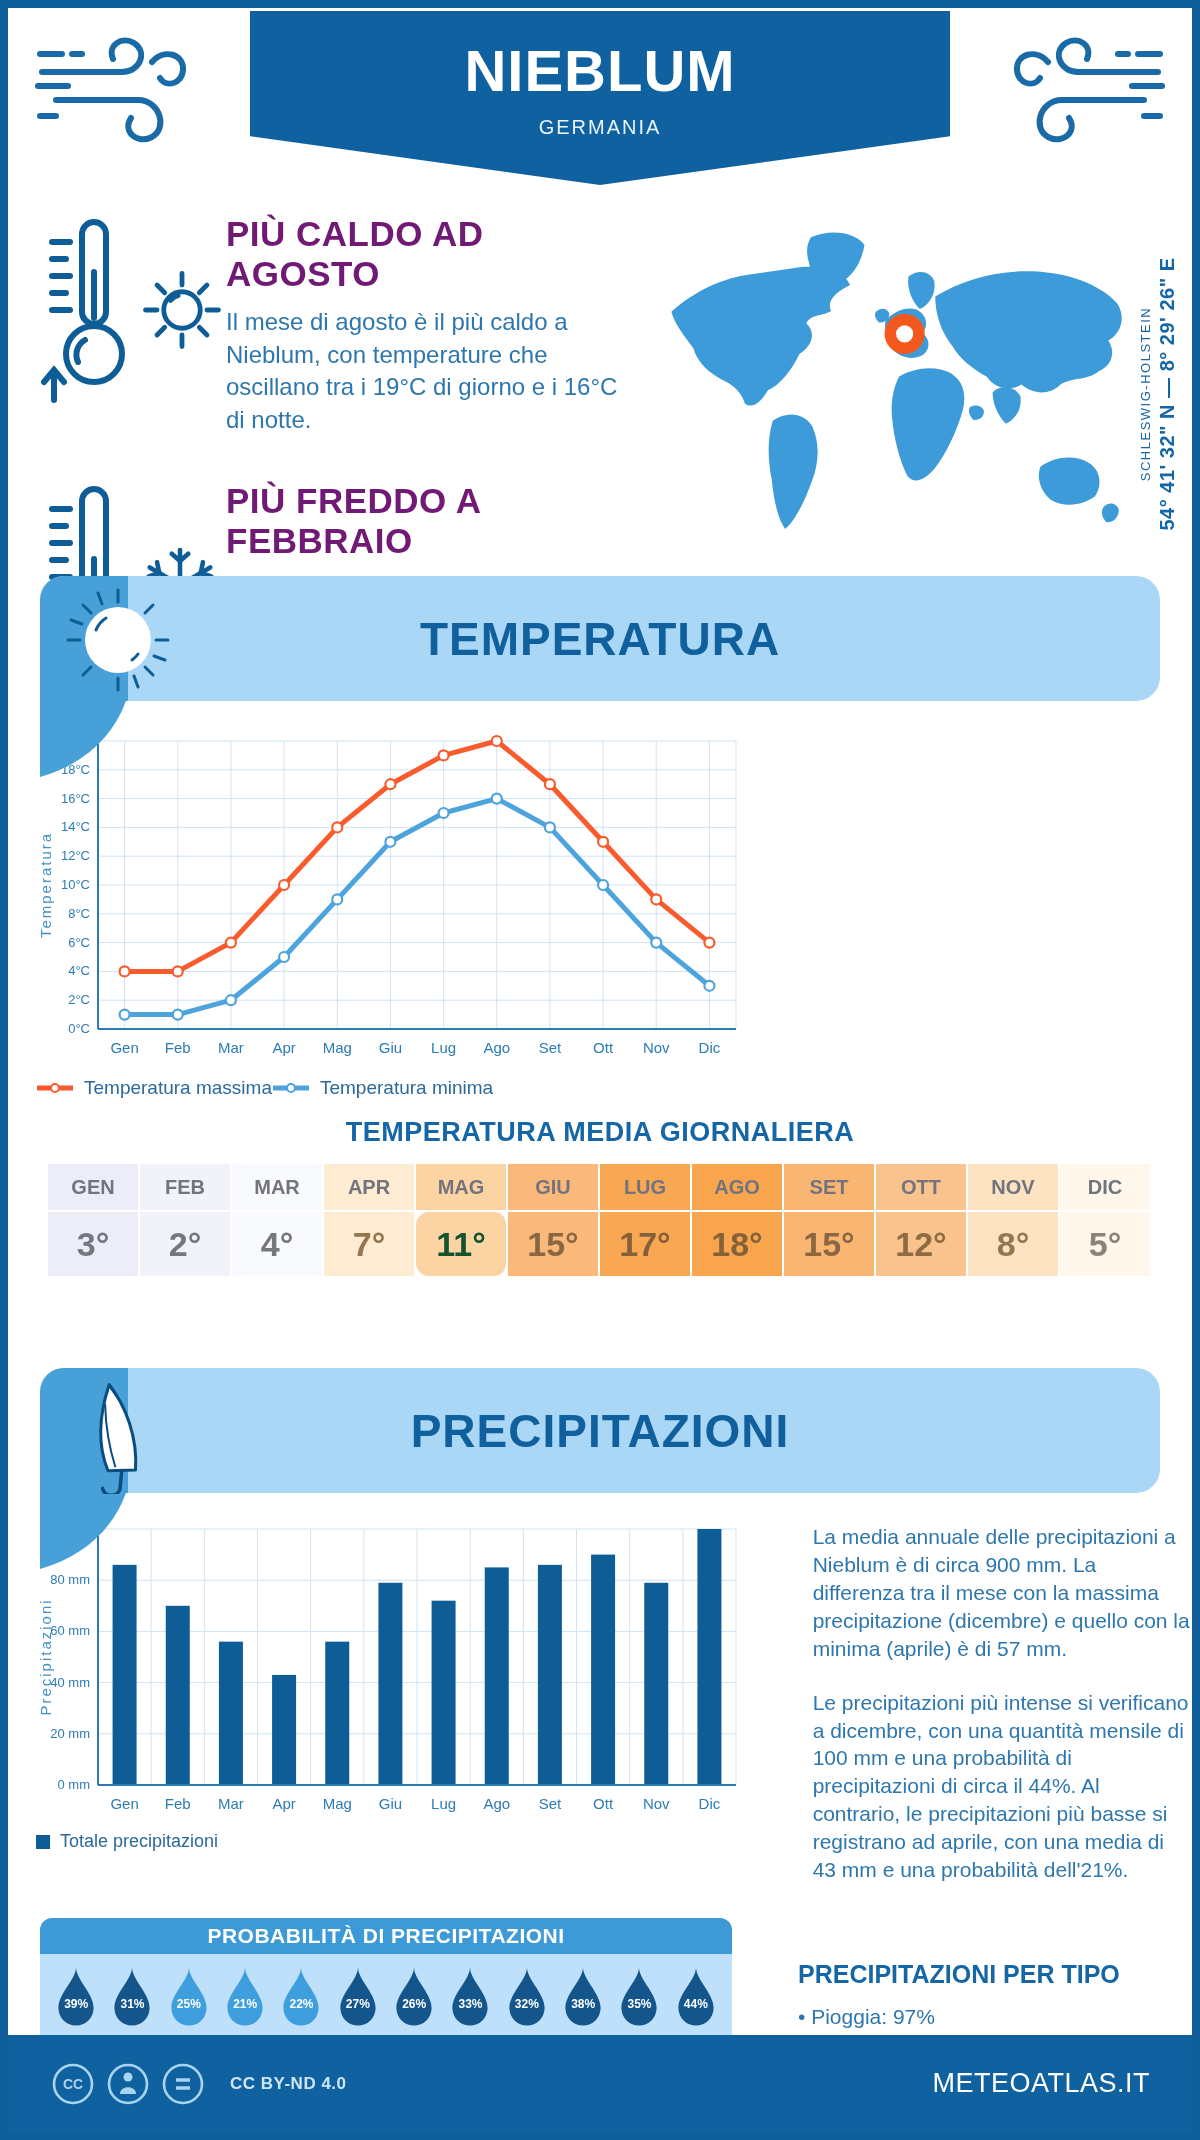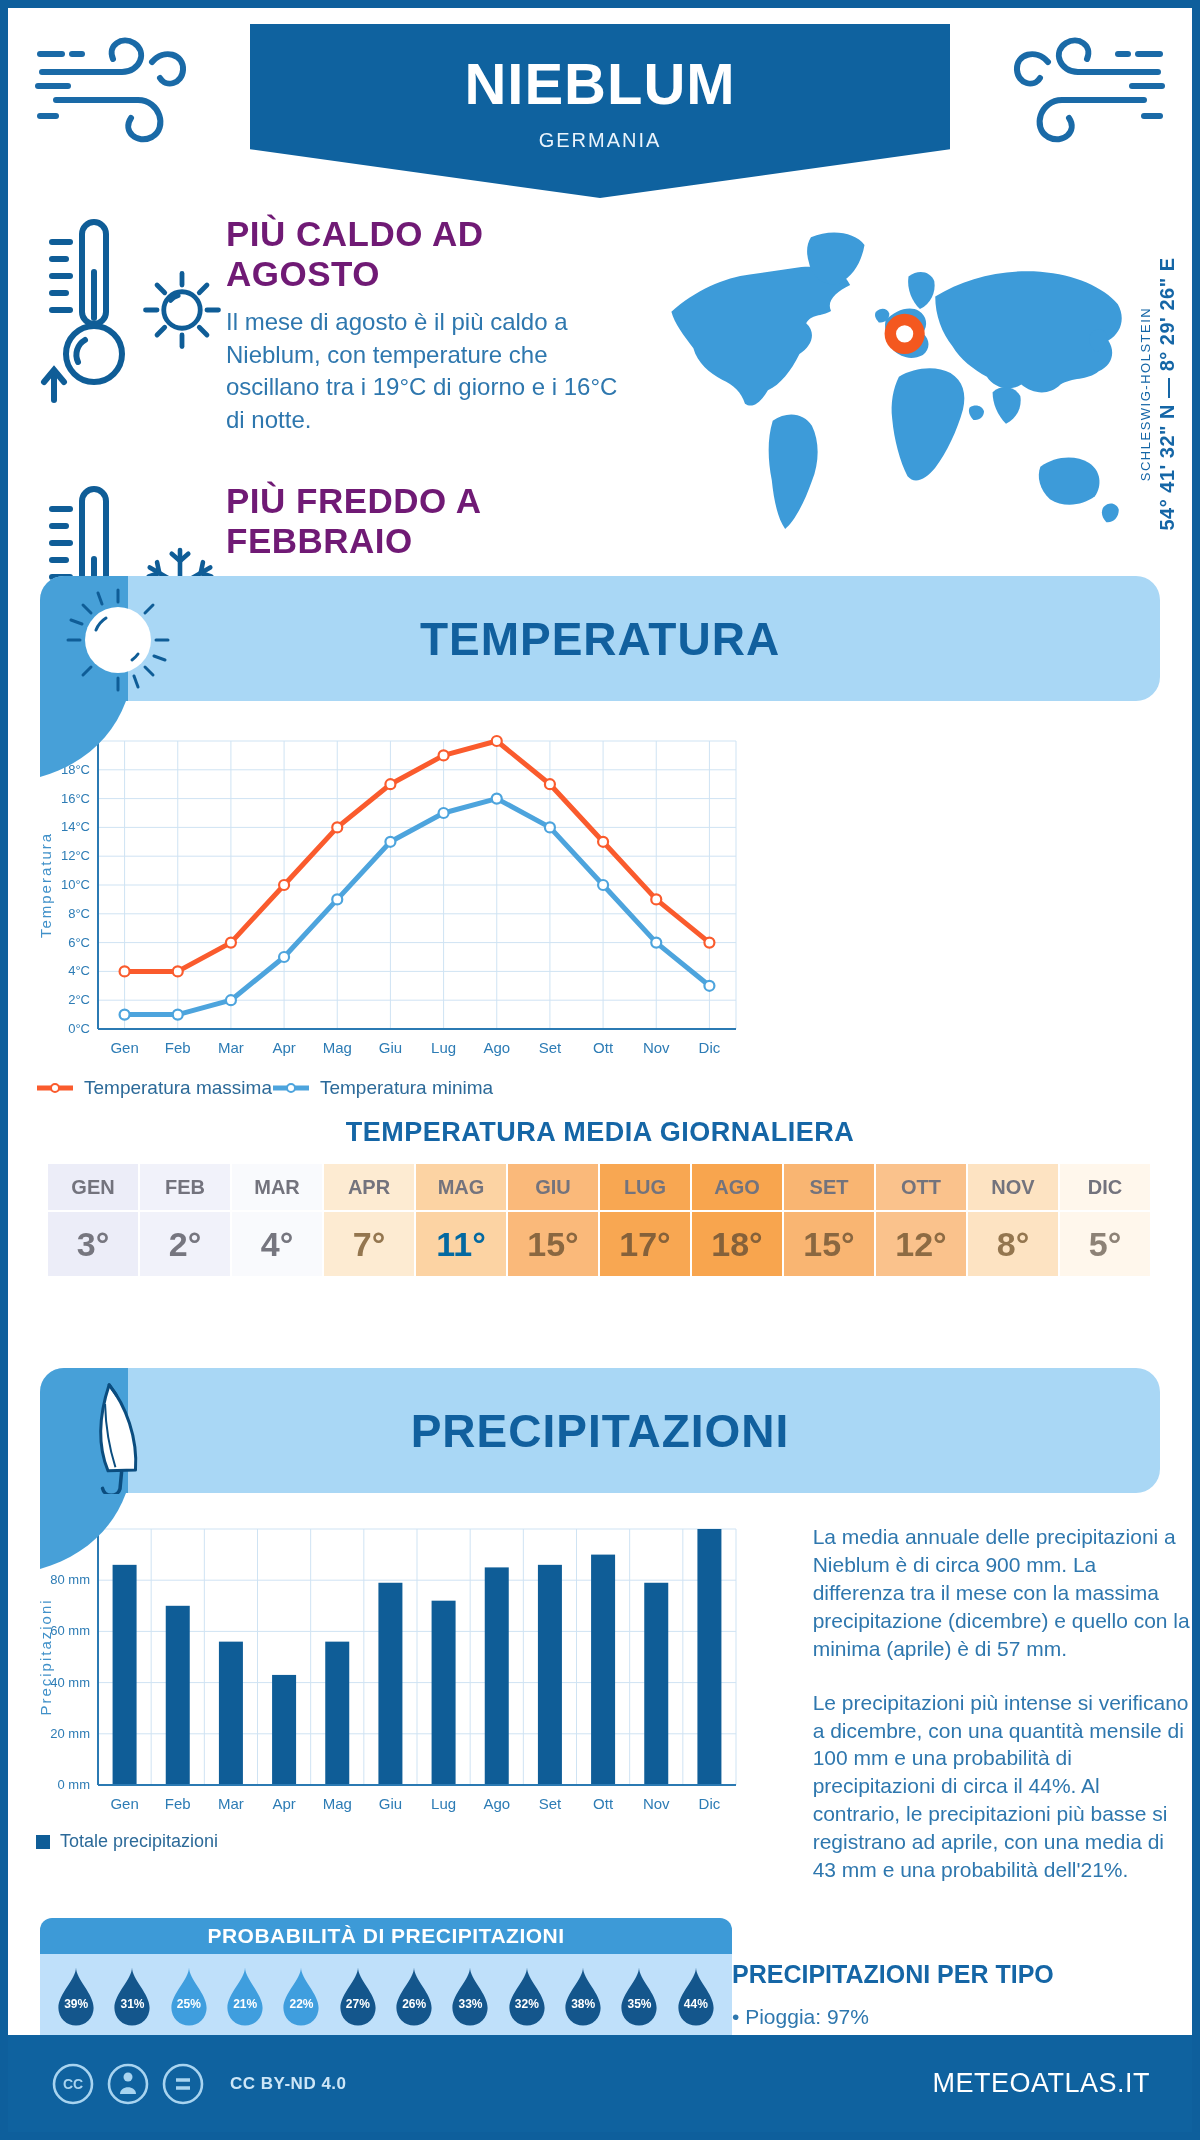--- a/index.html
+++ b/index.html
@@ -1,20 +1,20 @@
 <!DOCTYPE html>
 <html><head>
 <meta charset="utf-8">
 <style>
   html,body{margin:0;padding:0;background:#ffffff;}
   .page{width:1200px;height:2140px;box-sizing:border-box;border:8px solid #0e5f9c;background:#fff;
         position:relative;overflow:hidden;font-family:"Liberation Sans","DejaVu Sans",sans-serif;}
   
   .top-area{position:relative;height:180px;}
-  .banner{position:absolute;left:50%;top:16px;transform:translateX(-50%);width:700px;height:174px;
+  .banner{position:absolute;left:50%;top:3px;transform:translateX(-50%);width:700px;height:174px;
           background:#0f629f;clip-path:polygon(0 0,100% 0,100% 72%,50% 100%,0 72%);
           display:flex;flex-direction:column;align-items:center;}
   .banner-title{color:#fff;font-size:58px;font-weight:bold;letter-spacing:1px;margin-top:26px;}
   .banner-sub{color:#eaf4fc;font-size:20px;margin-top:12px;letter-spacing:2px;}
   .wind{position:absolute;top:12px;}
   .wind.left{left:26px;}
   .wind.right{right:26px;transform:scaleX(-1);}
   
   .hl{display:flex;padding:26px 0 0 30px;height:388px;box-sizing:border-box;}
   .hl-left{width:620px;}
@@ -57,21 +57,21 @@
   
   .bottom-row{display:flex;padding:8px 0 0 32px;}
   .prob-panel{width:692px;}
   .prob-head{height:36px;background:#3d9ad7;border-radius:12px 12px 0 0;display:flex;align-items:center;
              justify-content:center;color:#fff;font-size:21px;font-weight:bold;letter-spacing:0.5px;}
   .prob-body{background:#bfe0fa;border-radius:0 0 12px 12px;display:grid;grid-template-columns:repeat(12,1fr);
              padding:12px 8px 14px;}
   .drop-cell{position:relative;text-align:center;}
   .drop-pct{position:absolute;top:31px;left:0;right:0;color:#fff;font-weight:bold;font-size:12px;}
   .drop-month{font-size:13px;font-weight:bold;color:#1566a6;margin-top:3px;letter-spacing:0.5px;}
-  .tipo-col{padding-top:42px;}
+  .tipo-col{padding-left:66px;padding-top:42px;}
   .tipo-title{font-size:25px;font-weight:bold;color:#1566a6;margin-bottom:16px;}
   .tipo-bullet{font-size:21px;color:#2e77ae;margin-bottom:12px;}
   
   footer{position:absolute;left:0;right:0;bottom:0;height:97px;background:#0f629f;display:flex;
          align-items:center;padding:0 42px;box-sizing:border-box;}
   .cc-text{color:#cde6f7;font-weight:bold;font-size:17px;margin-left:18px;letter-spacing:0.5px;}
   .site{margin-left:auto;color:#fff;font-weight:normal;font-size:27px;letter-spacing:0.5px;}
   svg text{font-family:"Liberation Sans","DejaVu Sans",sans-serif;}
 </style>
 </head>
@@ -360,21 +360,21 @@
       <div class="d-head" style="background: rgb(248, 167, 82); color: rgb(115, 115, 125);">LUG</div>
       <div class="d-head" style="background: rgb(248, 165, 78); color: rgb(115, 115, 125);">AGO</div>
       <div class="d-head" style="background: rgb(249, 181, 114); color: rgb(115, 115, 125);">SET</div>
       <div class="d-head" style="background: rgb(250, 194, 140); color: rgb(115, 115, 125);">OTT</div>
       <div class="d-head" style="background: rgb(253, 227, 194); color: rgb(115, 115, 125);">NOV</div>
       <div class="d-head" style="background: rgb(255, 247, 236); color: rgb(115, 115, 125);">DIC</div>
       <div class="d-val" style="background: rgb(236, 237, 248); color: rgb(118, 118, 127);">3°</div>
       <div class="d-val" style="background: rgb(241, 242, 250); color: rgb(118, 118, 127);">2°</div>
       <div class="d-val" style="background: rgb(249, 250, 253); color: rgb(118, 118, 127);">4°</div>
       <div class="d-val" style="background: rgb(253, 235, 210); color: rgb(148, 118, 79);">7°</div>
-      <div class="d-val" style="background: rgb(252, 211, 163); color: #0369a1;">11°</div>
+      <div class="d-val" style="background: rgb(252, 211, 163); color: #14532d; border-radius: 13px;">11°</div>
       <div class="d-val" style="background: rgb(250, 185, 122); color: rgb(138, 103, 64);">15°</div>
       <div class="d-val" style="background: rgb(248, 167, 82); color: rgb(133, 97, 58);">17°</div>
       <div class="d-val" style="background: rgb(248, 165, 78); color: rgb(133, 97, 58);">18°</div>
       <div class="d-val" style="background: rgb(249, 181, 114); color: rgb(138, 103, 64);">15°</div>
       <div class="d-val" style="background: rgb(250, 194, 140); color: rgb(141, 107, 67);">12°</div>
       <div class="d-val" style="background: rgb(253, 227, 194); color: rgb(148, 118, 79);">8°</div>
       <div class="d-val" style="background: rgb(255, 247, 236); color: rgb(141, 130, 118);">5°</div>
     </div>
 
   <div class="band" style="margin-top:92px;">

